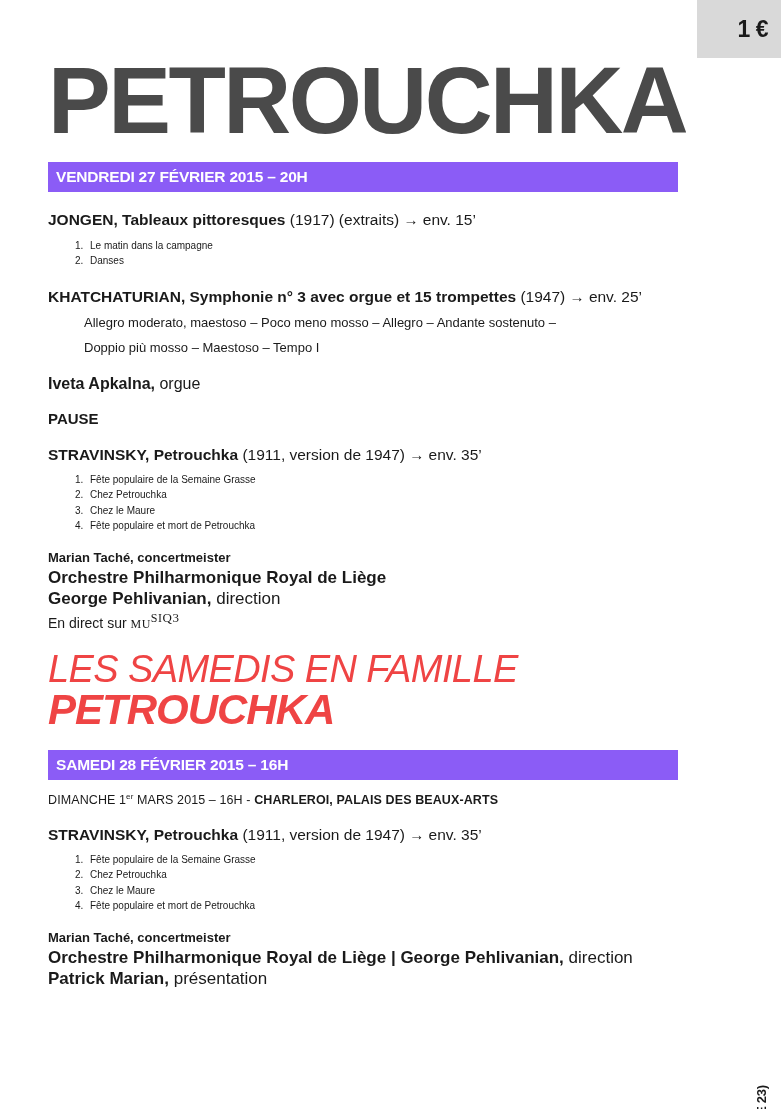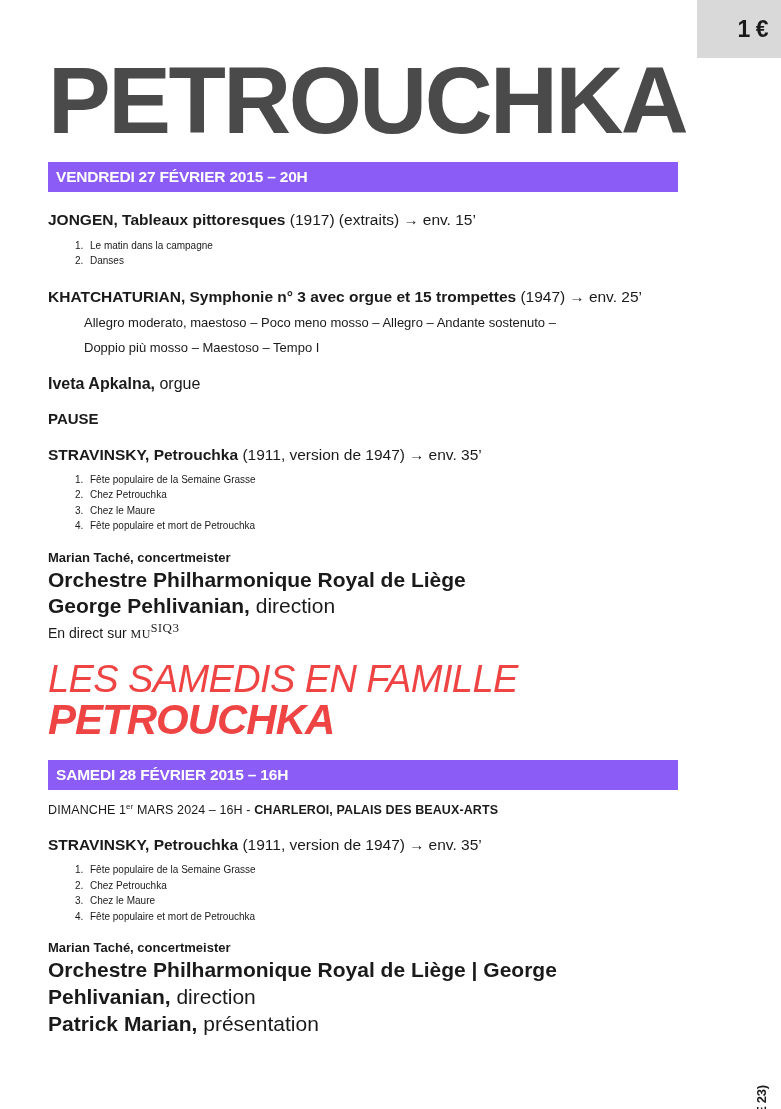--- a/index.html
+++ b/index.html
@@ -137,21 +137,21 @@
 
   .ensemble {
     margin-top: 16px;
     line-height: 1.28;
   }
   .ensemble .small {
     font-size: 13px;
     font-weight: bold;
   }
   .ensemble .big {
-    font-size: 21px;
+    font-size: 17px;
     font-weight: bold;
   }
   .ensemble .big .reg {
     font-weight: normal;
   }
 
   .broadcast {
     font-size: 14px;
     position: relative;
     height: 30px;
@@ -262,21 +262,21 @@
   </div>
 
   <h2 class="sectiontitle">
     <span>LES SAMEDIS EN FAMILLE</span>
     <span class="bold">PETROUCHKA</span>
   </h2>
 
   <div class="blackbar">SAMEDI 28 FÉVRIER 2015 – 16H</div>
 
   <div class="subline">
-    <span>DIMANCHE 1</span><sup>er</sup><span> MARS 2024 – 16H - </span><b>CHARLEROI, PALAIS DES BEAUX-ARTS</b>
+    <span>DIMANCHE 1</span><sup>er</sup><span> MARS 2015 – 16H - </span><b>CHARLEROI, PALAIS DES BEAUX-ARTS</b>
   </div>
 
   <div class="work">
     <span class="composer">STRAVINSKY, Petrouchka</span>
     <span class="light">(1911, version de 1947)</span>
     <span class="arrow">→</span>
     <span class="light">env. 35’</span>
   </div>
   <ol class="movements">
     <li>Fête populaire de la Semaine Grasse</li>

